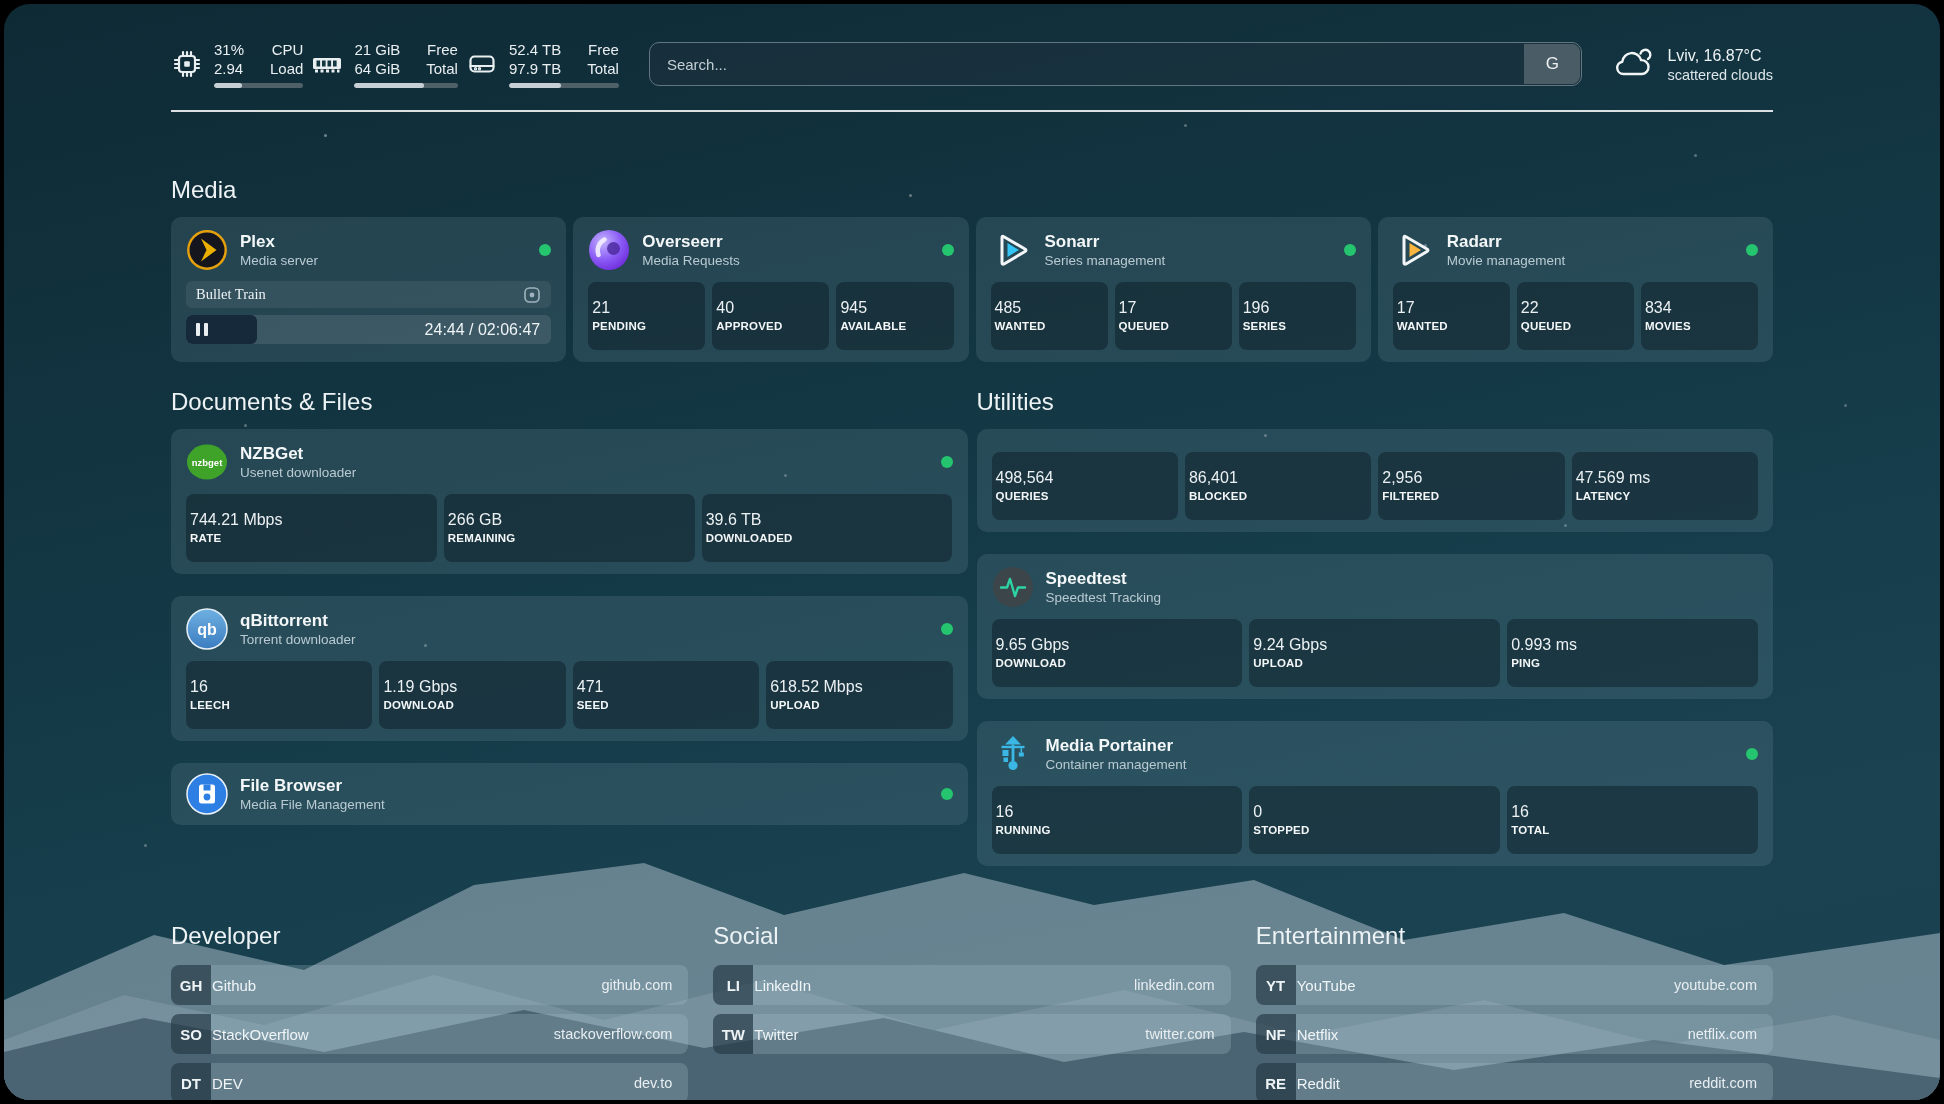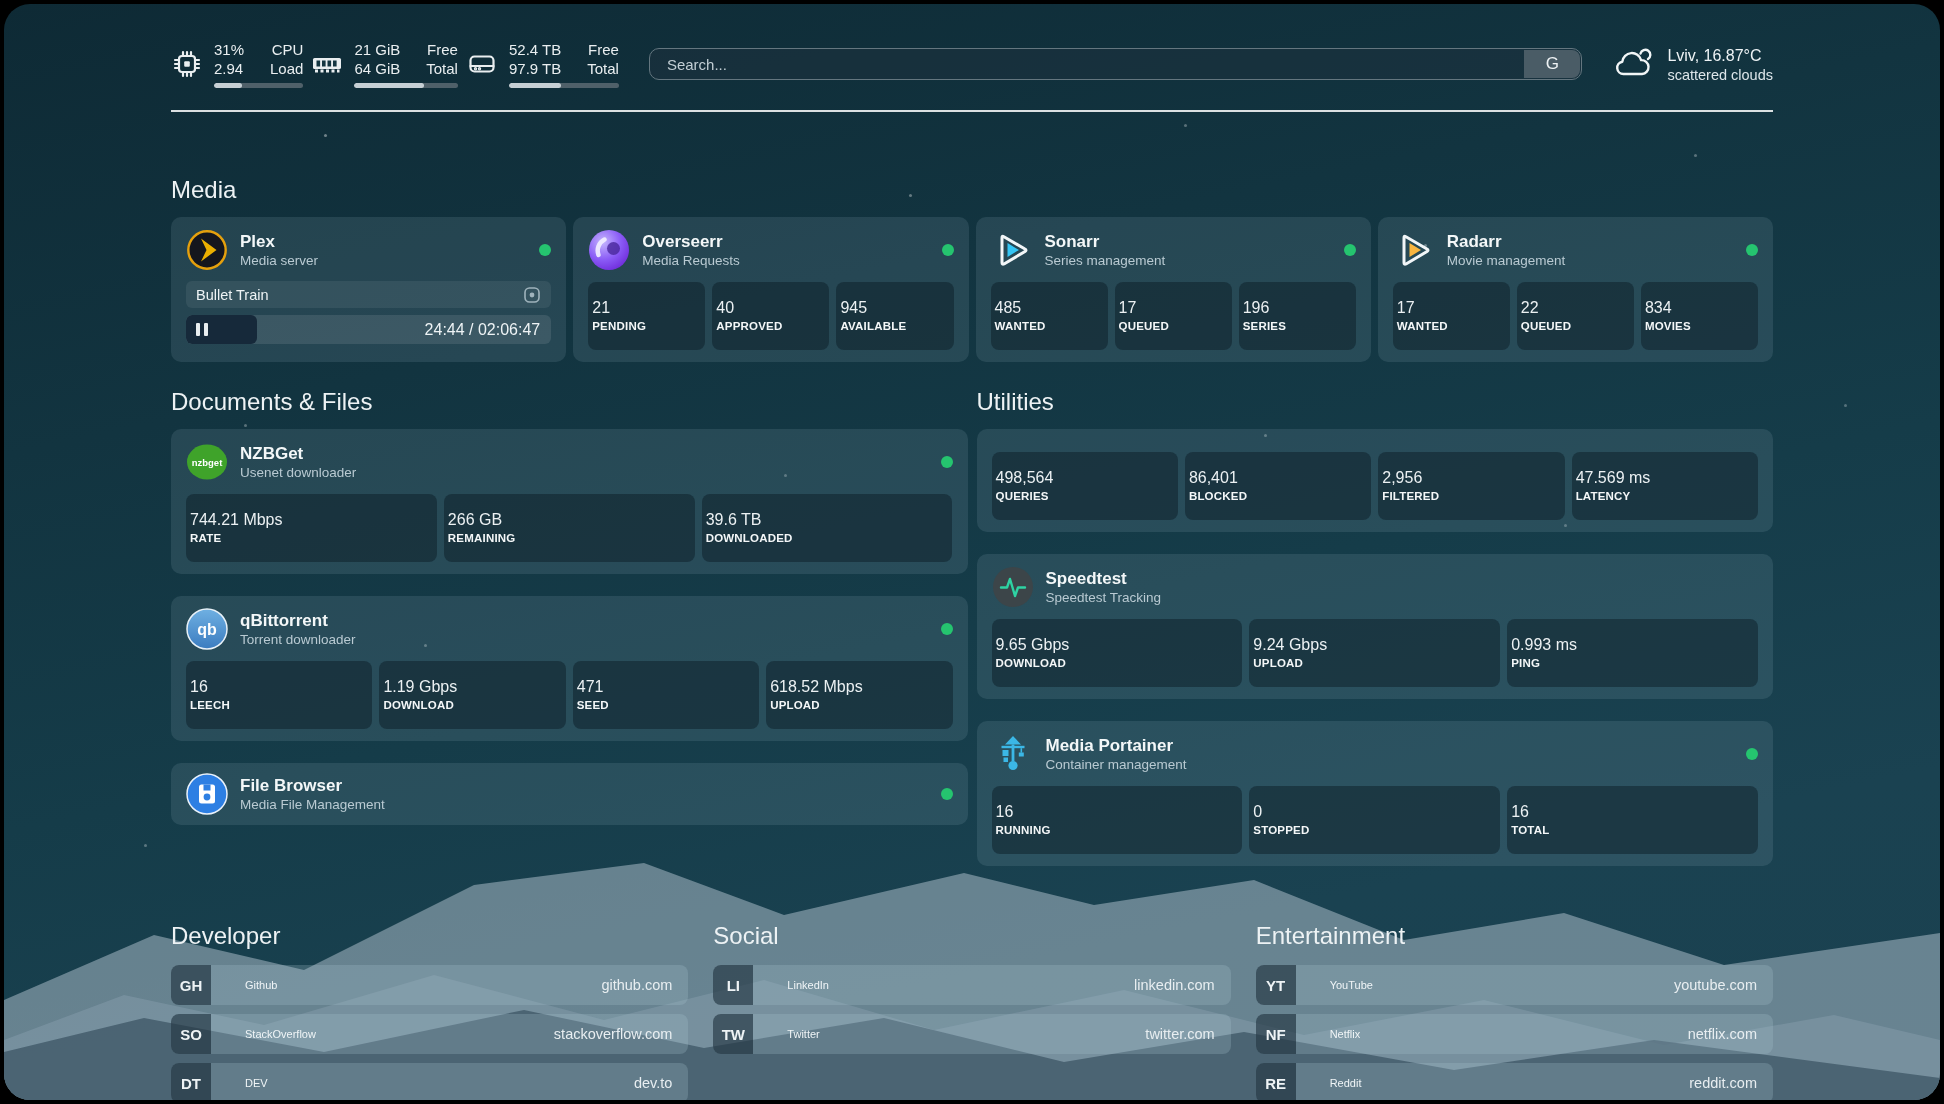--- a/index.html
+++ b/index.html
@@ -23,21 +23,21 @@
 
   
   .topbar{display:flex;align-items:center;margin-top:36px;}
   .resources{display:flex;gap:8px;flex:none;}
   .resource{display:flex;align-items:center;gap:11px;}
   .res-icon{flex:none;width:32px;height:32px;color:#e9eef0;}
   .res-grid{display:grid;grid-template-columns:auto auto;column-gap:26px;font-size:15px;line-height:19px;color:#e9eef0;}
   .res-col-labels{text-align:right;}
   .res-bar{margin-top:5px;height:5px;border-radius:3px;background:#4f6069;overflow:hidden;}
   .res-fill{height:100%;background:#c6cfd4;border-radius:3px;}
-  .search-wrap{flex:1;margin:0 30px;position:relative;height:32px;}
+  .search-wrap{flex:1;margin:0 30px;position:relative;height:44px;}
   .search-input{width:100%;height:100%;box-sizing:border-box;background:rgba(30,50,62,.55);
     border:1.5px solid #64767f;border-radius:10px;color:#e3eaee;font-size:15px;padding:0 74px 0 17px;outline:none;
     font-family:inherit;}
   .search-input::placeholder{color:#c2ced4;}
   .search-btn{position:absolute;right:2px;top:2px;bottom:2px;width:56px;background:#4a5c66;
     border-radius:0 8px 8px 0;display:flex;align-items:center;justify-content:center;font-size:17px;color:#eef2f4;cursor:pointer;}
   .weather{display:flex;align-items:center;gap:13px;flex:none;}
   .weather-icon{width:42px;height:42px;color:#f2f6f7;}
   .weather-line1{font-size:16px;line-height:21px;}
   .weather-line2{font-size:14.5px;line-height:18px;color:#dde6ea;}
@@ -57,21 +57,21 @@
   .svc-dot{width:12px;height:12px;border-radius:50%;background:#25c46f;margin-left:auto;flex:none;}
   .stats{display:grid;gap:7px;margin-top:11px;}
   .stats-3{grid-template-columns:repeat(3,1fr);}
   .stats-4{grid-template-columns:repeat(4,1fr);}
   .stat{background:rgba(8,24,34,.45);border-radius:8px;padding:16px 4px;}
   .stat-v{font-size:16px;color:#ecf1f3;line-height:20px;}
   .stat-l{font-size:11.5px;font-weight:700;color:#f4f7f8;line-height:15px;margin-top:1px;letter-spacing:.2px;}
 
   
   .np-title-row{margin-top:10px;background:rgba(255,255,255,.07);border-radius:6px;height:27px;
-    display:flex;align-items:center;padding:0 10px;font-size:14.5px;color:#eef3f5;}
+    display:flex;align-items:center;padding:0 10px;font-size:14.5px;color:#eef3f5;font-family:Liberation Serif, serif;}
   .np-gear{margin-left:auto;width:18px;height:18px;color:#9fb3bc;cursor:pointer;}
   .np-bar{margin-top:7px;height:29px;background:rgba(255,255,255,.10);border-radius:6px;position:relative;
     display:flex;align-items:center;overflow:hidden;}
   .np-played{position:absolute;left:0;top:0;bottom:0;background:#16293a;border-radius:6px;}
   .np-pause{position:relative;z-index:1;margin-left:10px;display:flex;gap:4px;cursor:pointer;}
   .np-pause i{display:block;width:4px;height:13px;background:#e9eef0;border-radius:1px;}
   .np-time{position:relative;z-index:1;margin-left:auto;padding-right:11px;font-size:16px;color:#eef3f5;}
 
   
   .two-col{display:grid;grid-template-columns:1fr 1fr;gap:9px;margin-top:26px;}
@@ -80,21 +80,21 @@
   .col .card:last-child{margin-bottom:0;}
   .card-slim{padding:10px 15px;}
 
   
   .bm-grid{display:grid;grid-template-columns:1fr 1fr 1fr;gap:25px;margin-top:56px;}
   .bm-title{margin:0 0 15px;}
   .bm-row{display:flex;align-items:stretch;height:40px;border-radius:8px;overflow:hidden;
     background:rgba(168,194,207,.25);margin-bottom:9px;cursor:pointer;}
   .bm-abbr{width:40px;background:rgba(11,28,40,.55);display:flex;align-items:center;justify-content:center;
     font-weight:700;font-size:15px;color:#eef3f5;flex:none;}
-  .bm-name{display:flex;align-items:center;padding-left:34px;font-size:11px;color:#f0f5f7;}
+  .bm-name{display:flex;align-items:center;padding-left:1px;font-size:15px;color:#f0f5f7;}
   .bm-domain{margin-left:auto;display:flex;align-items:center;padding-right:16px;font-size:14.5px;color:#e8eef1;}
 
   svg{display:block;}
 </style>
 </head>
 <body>
 
 <div class="frame">
   <svg class="mountains" viewBox="0 0 1936 420" preserveAspectRatio="none">
     <polygon fill="#b6c6d2" opacity="0.50" points="0,320 150,255 300,290 470,205 640,183 780,235 960,193 1090,225 1250,200 1400,260 1560,233 1720,285 1936,253 1936,420 0,420"></polygon>

